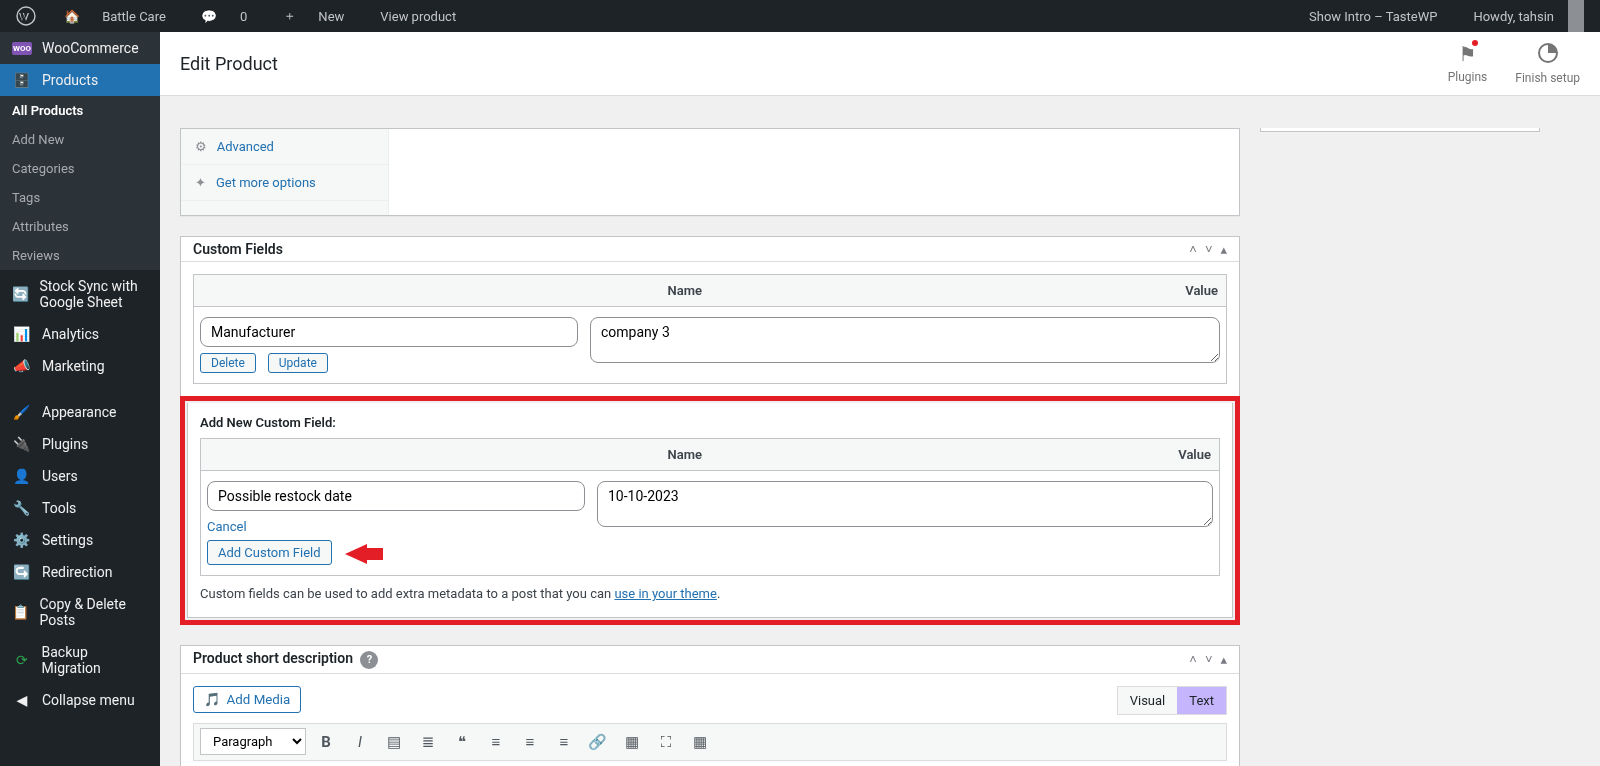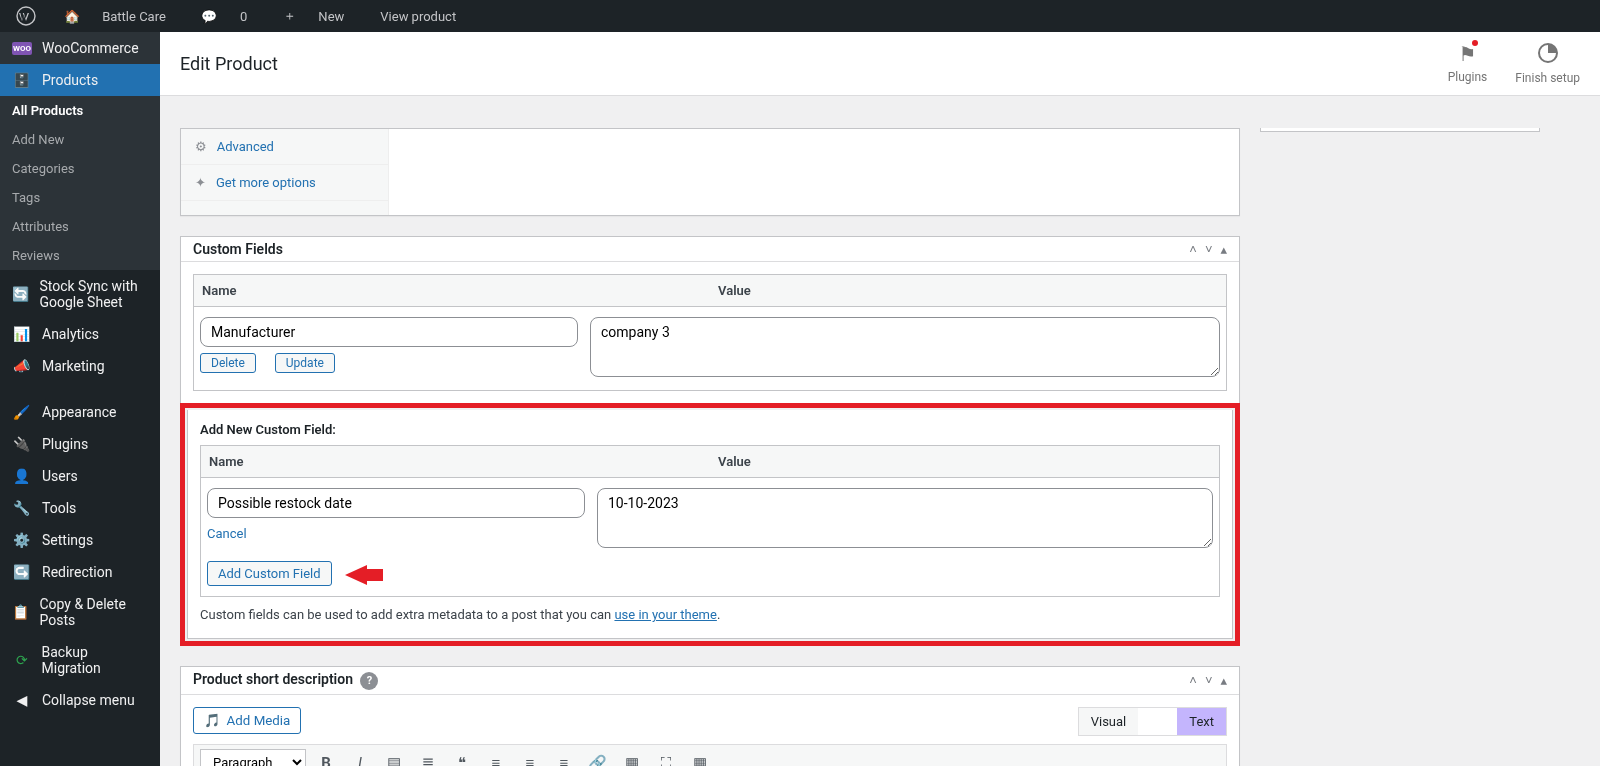--- a/index.html
+++ b/index.html
@@ -43,43 +43,43 @@
 .pd-body { flex: 1; min-height: 86px; }
 
 
 .postbox-header { display: flex; justify-content: space-between; align-items: center; padding: 4px 12px; border-bottom: 1px solid #dcdcde; }
 .postbox-header h2 { font-size: 14px; font-weight: 600; }
 .postbox-ctrl { display: flex; gap: 8px; color: #787c82; }
 .inside { padding: 12px; }
 
 .cf-table { width: 100%; border: 1px solid #c3c4c7; }
 .cf-thead { display: flex; background: #f6f7f7; border-bottom: 1px solid #c3c4c7; }
-.cf-th { flex: 1; text-align: left; padding: 8px; font-weight: 600; color: #3c434a; }
+.cf-th { flex: 1; text-align: right; padding: 8px; font-weight: 600; color: #3c434a; }
 .cf-row { display: flex; }
 .cf-cell { flex: 1; padding: 10px 6px; }
 .cf-cell:first-child { max-width: 390px; }
 
 .input, .textarea { width: 100%; border: 1px solid #8c8f94; border-radius: 8px; padding: 6px 10px; font-size: 14px; background: #fff; font-family: inherit; }
-.textarea { height: 60px; resize: both; }
+.textarea { height: 46px; resize: both; }
 .btn { background: #f6f7f7; border: 1px solid #2271b1; color: #2271b1; padding: 4px 10px; border-radius: 3px; font-size: 13px; cursor: pointer; }
 .btn-sm { font-size: 12px; padding: 2px 10px; }
-.cf-rowbtns { display: flex; gap: 19px; margin-top: 6px; }
+.cf-rowbtns { display: flex; gap: 12px; margin-top: 6px; }
 .link { color: #2271b1; cursor: pointer; font-size: 13px; }
 
 .highlight-box { border: 5px solid #e41e26; padding: 2px; margin-bottom: 20px; }
 .arrow-ind { display: inline-block; width: 0; height: 0; border-top: 10px solid transparent; border-bottom: 10px solid transparent; border-right: 22px solid #e41e26; position: relative; margin-left: 10px; vertical-align: middle; }
 .arrow-ind::after { content: ""; position: absolute; left: 22px; top: -6px; width: 16px; height: 12px; background: #e41e26; }
 
 .sub-heading { font-weight: 600; font-size: 13px; margin-bottom: 8px; }
 .help-text { font-size: 13px; color: #3c434a; padding: 10px 0 4px; }
 .help-text a { color: #2271b1; text-decoration: underline; }
 
 
 .media-btn { display: inline-flex; align-items: center; gap: 6px; border: 1px solid #2271b1; color: #2271b1; background: #fff; padding: 5px 10px; border-radius: 3px; margin-bottom: 10px; cursor: pointer; }
-.editor-tabs { float: right; display: flex; border: 1px solid #dcdcde; gap: 39px; }
+.editor-tabs { float: right; display: flex; border: 1px solid #dcdcde; }
 .etab { padding: 6px 12px; font-size: 13px; cursor: pointer; background: #c4b5fd; }
 .etab.active { background: #f6f7f7; }
 .editor-toolbar { display: flex; align-items: center; border: 1px solid #dcdcde; background: #f6f7f7; padding: 4px 6px; gap: 6px; clear: both; }
 .fmt-sel { border: 1px solid #c3c4c7; padding: 4px 16px 4px 8px; font-size: 13px; background: #fff; }
 .tbtn { width: 28px; height: 28px; display: flex; align-items: center; justify-content: center; color: #50575e; cursor: pointer; font-size: 15px; }
 
 .help-icon { display: inline-flex; width: 18px; height: 18px; border-radius: 50%; background: #8c8f94; color: #fff; align-items: center; justify-content: center; font-size: 11px; font-weight: 700; margin-left: 4px; }
 </style>
 </head>
 <body>
@@ -99,20 +99,29 @@
     <a href="#">
         <span>💬</span>
         <span>0</span>
       </a>
     <a href="#">
         <span>＋</span>
         <span>New</span>
       </a>
     <a href="#">
         <span>View product</span>
+      </a>
+  </div>
+  <div class="admin-bar-right">
+    <a href="#">
+        <span>Show Intro – TasteWP</span>
+      </a>
+    <a href="#">
+        <span>Howdy, tahsin</span>
+        <span class="avatar-sq"></span>
       </a>
   </div>
 </div>
 
 <div class="sidebar">
   <a class="sidebar-item woo">
       <span class="side-ico" style="background:#7f54b3;color:#fff;font-size:8px;font-weight:700;padding:2px 3px;border-radius:2px;">WOO</span>
       <span>WooCommerce</span>
     </a>
   <a class="sidebar-item active">
@@ -251,21 +260,21 @@
           <div class="sub-heading">Add New Custom Field:</div>
           <div class="cf-table">
             <div class="cf-thead">
               <div class="cf-th">Name</div>
               <div class="cf-th">Value</div>
             </div>
             <div class="cf-row">
               <div class="cf-cell">
                 <input class="input" value="Possible restock date" style="">
                 <div style="margin-top:8px"><span class="link">Cancel</span></div>
-                <div style="margin-top:20px">
+                <div style="margin-top:6px">
                   <button class="btn">Add Custom Field</button>
                   <span class="arrow-ind"></span>
                 </div>
               </div>
               <div class="cf-cell">
                 <textarea class="textarea" style="">10-10-2023</textarea>
               </div>
             </div>
           </div>
           <div class="help-text">

